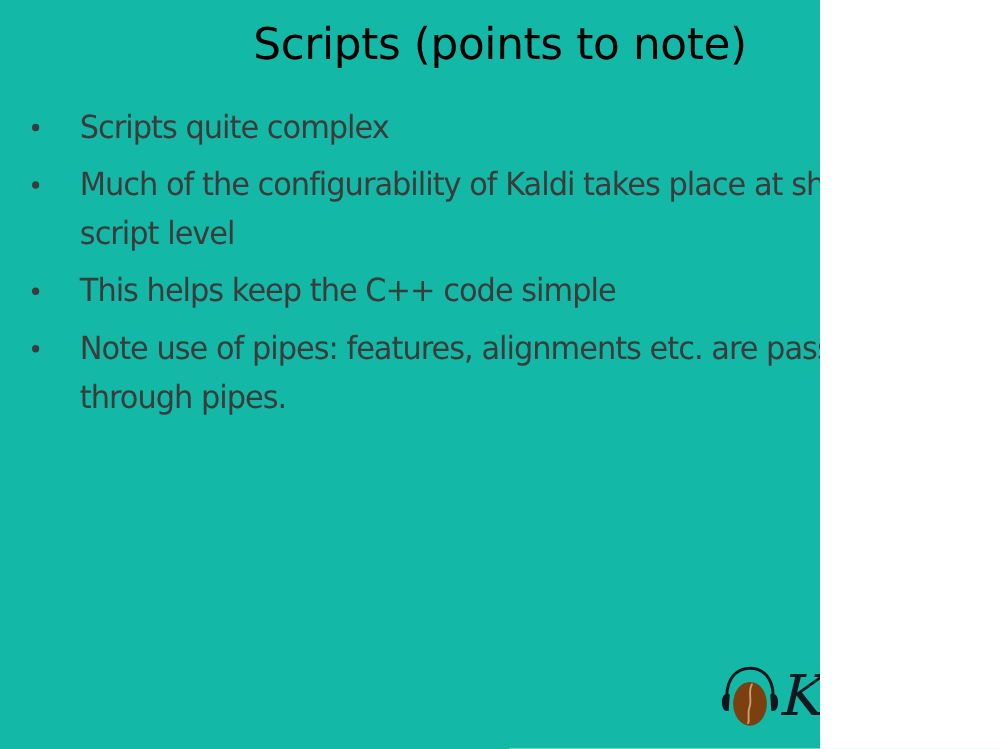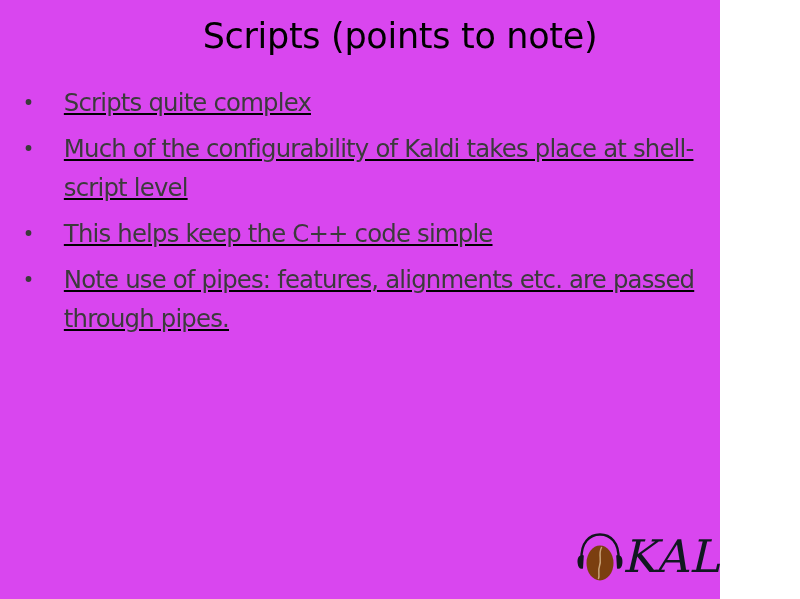--- a/index.html
+++ b/index.html
@@ -2,23 +2,23 @@
 <html><head>
 <meta charset="utf-8">
 <style>
   html, body {
     margin: 0;
     padding: 0;
     background: #ffffff;
   }
   .slide {
     position: relative;
-    width: 720px;
+    width: 656px;
     height: 599px;
-    background: #d946ef;
+    background: #14b8a6;
     overflow: hidden;
     font-family: "Liberation Sans", "DejaVu Sans", sans-serif;
   }
 
   
   .slide-title {
     position: absolute;
     top: 14px;
     left: 0;
     width: 800px;
@@ -34,21 +34,20 @@
 
   
   .body-list {
     position: absolute;
     top: 83px;
     left: 18px;
     width: 760px;
     margin: 0;
     padding: 0;
     list-style: none;
-    text-decoration: underline;
   }
   .bullet-item {
     position: relative;
     padding-left: 48px;
     margin: 0 0 7px 0;
     color: #3b3b3b;
     font-family: "DejaVu Sans", "Liberation Sans", sans-serif;
     font-size: 25.5px;
     font-weight: 400;
     line-height: 39px;

